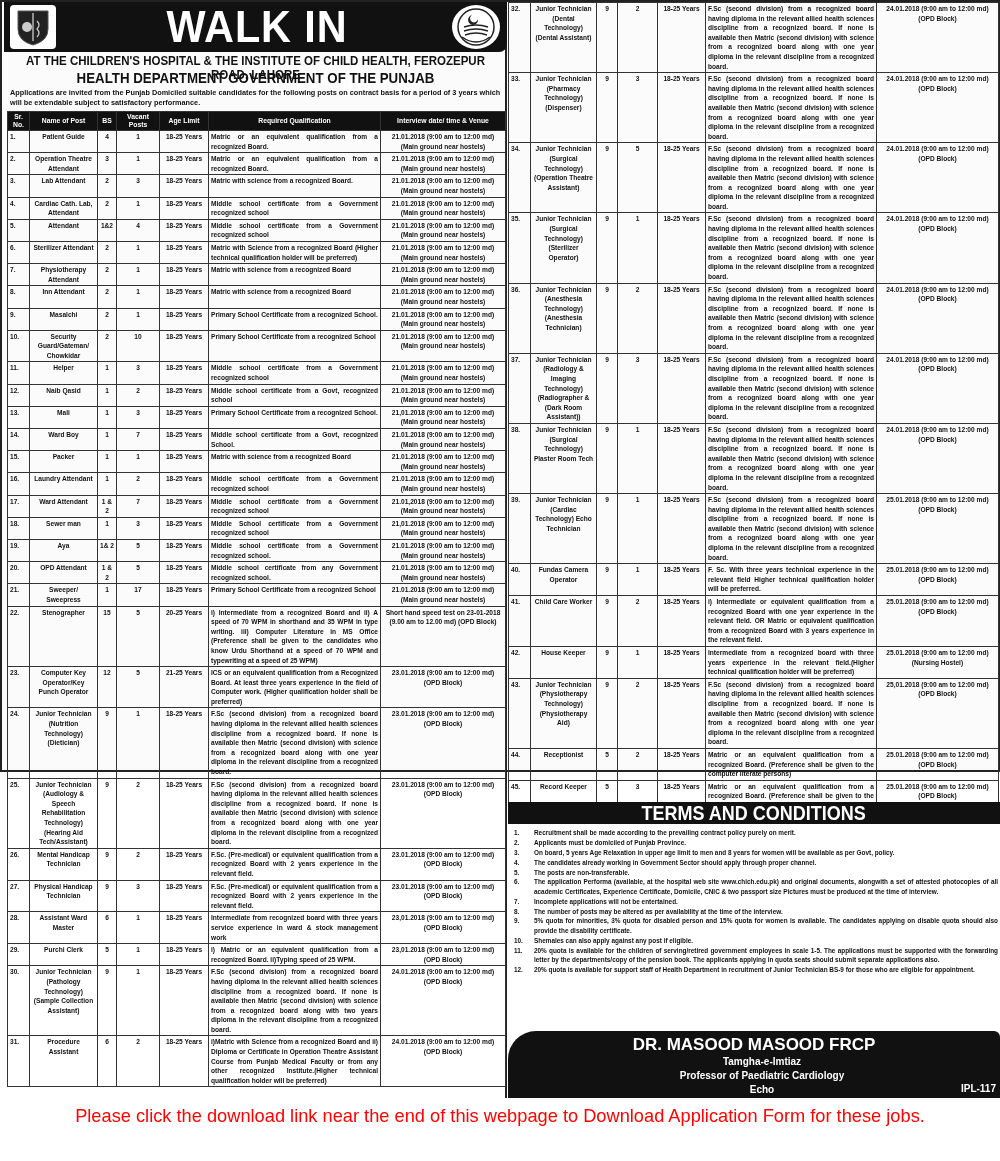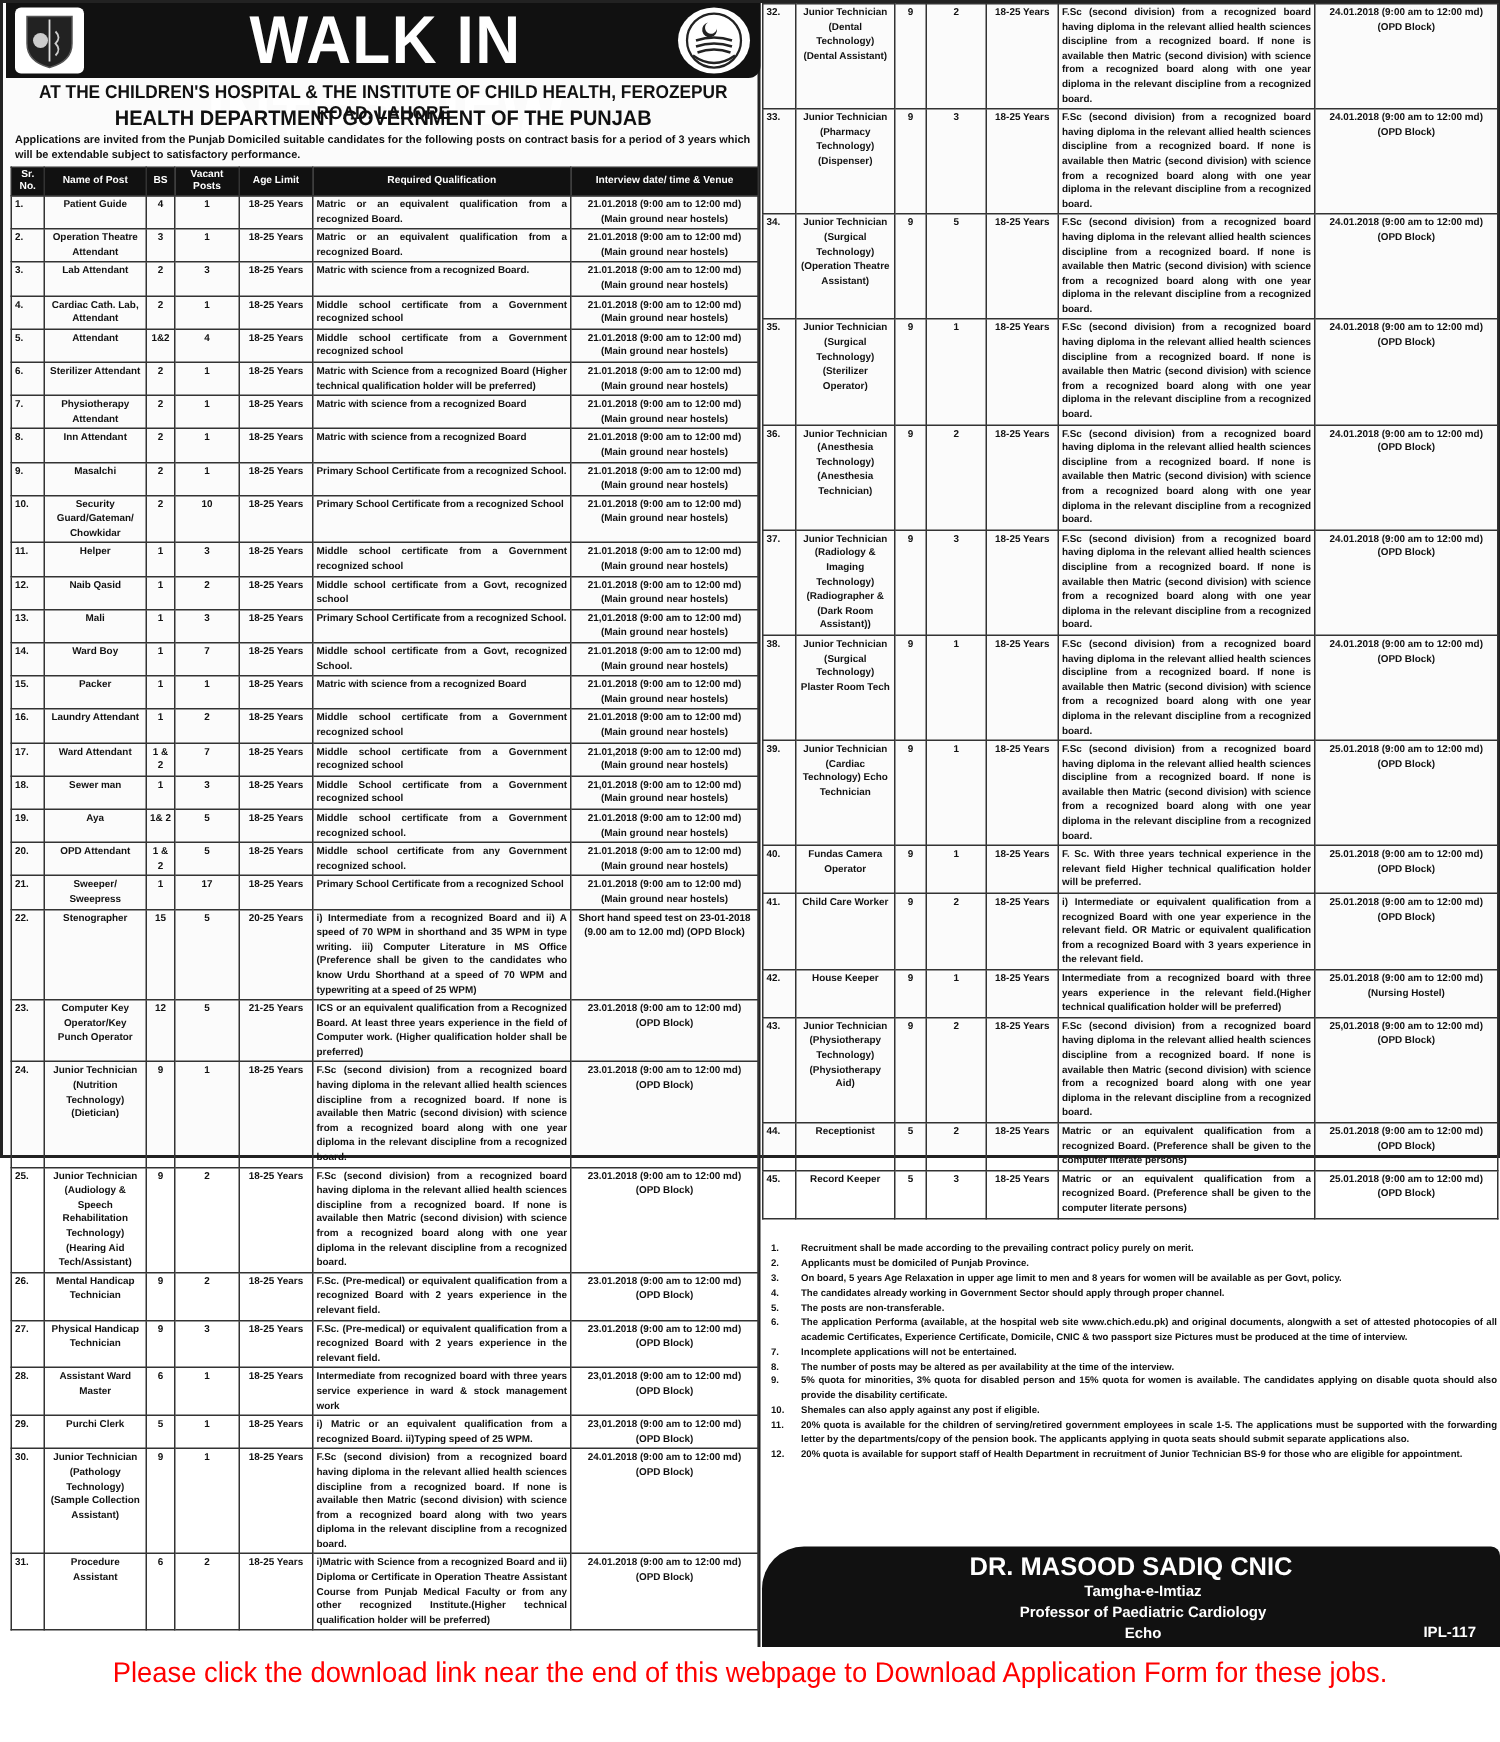--- a/index.html
+++ b/index.html
@@ -33,21 +33,21 @@
   .terms-bar { position: absolute; left: 0; top: 800px; width: 492px; height: 22px; background: #111; color: #fff; text-align: center; font-weight: bold; font-size: 20px; line-height: 22px; transform-origin: center; }
   .terms-bar span { display: inline-block; transform: scaleX(0.9); }
   .terms-list { position: absolute; left: 4px; top: 826px; width: 486px; font-size: 6.4px; font-weight: bold; line-height: 9.3px; }
   .term { display: flex; margin-bottom: 0.6px; }
   .term-n { width: 22px; flex: none; padding-left: 2px; }
   .term-t { flex: 1; text-align: justify; }
 
   .sign { position: absolute; left: 0; top: 1029px; width: 492px; height: 67px; background: #111; color: #fff; border-radius: 28px 6px 0 0; text-align: center; font-weight: bold; }
   .sign-name { font-size: 17px; line-height: 20px; padding-top: 4px; }
   .sign-line { font-size: 10px; line-height: 14px; margin-left: 16px; }
-  .ipl { position: absolute; right: 16px; bottom: 4px; font-size: 10px; font-weight: bold; color: #fff; }
+  .ipl { position: absolute; right: 4px; bottom: 4px; font-size: 10px; font-weight: bold; color: #fff; }
 
   .footer-note { position: absolute; left: 0; top: 1104px; width: 1000px; text-align: center; color: #ff0000; font-size: 19px; line-height: 23px; font-family: "Liberation Sans", sans-serif; transform: scaleX(0.96); }
 </style>
 </head>
 <body>
 
 <div class="ad">
 
   <div class="col-left">
     <div class="hdr-bar">
@@ -512,20 +512,21 @@
             <td class="c">Record Keeper</td>
             <td class="c">5</td>
             <td class="c">3</td>
             <td class="c">18-25 Years</td>
             <td class="q">Matric or an equivalent qualification from a recognized Board. (Preference shall be given to the computer literate persons)</td>
             <td class="c">25.01.2018 (9:00 am to 12:00 md) (OPD Block)</td>
           </tr>
         </tbody>
     </table>
 
+    <div class="terms-bar"><span>TERMS AND CONDITIONS</span></div>
     <div class="terms-list" id="terms-list">
         <div class="term">
           <span class="term-n">1.</span>
           <span class="term-t">Recruitment shall be made according to the prevailing contract policy purely on merit.</span>
         </div>
         <div class="term">
           <span class="term-n">2.</span>
           <span class="term-t">Applicants must be domiciled of Punjab Province.</span>
         </div>
         <div class="term">
@@ -564,21 +565,21 @@
           <span class="term-n">11.</span>
           <span class="term-t">20% quota is available for the children of serving/retired government employees in scale 1-5. The applications must be supported with the forwarding letter by the departments/copy of the pension book. The applicants applying in quota seats should submit separate applications also.</span>
         </div>
         <div class="term">
           <span class="term-n">12.</span>
           <span class="term-t">20% quota is available for support staff of Health Department in recruitment of Junior Technician BS-9 for those who are eligible for appointment.</span>
         </div>
       </div>
 
     <div class="sign">
-      <div class="sign-name">DR. MASOOD SADIQ CNIC</div>
+      <div class="sign-name">DR. MASOOD MASOOD FRCP</div>
       <div class="sign-line">Tamgha-e-Imtiaz</div>
       <div class="sign-line">Professor of Paediatric Cardiology</div>
       <div class="sign-line">Echo</div>
       <div class="ipl">IPL-117</div>
     </div>
   </div>
 </div>
 
 <div class="footer-note">Please click the download link near the end of this webpage to Download Application Form for these jobs.</div>
 

